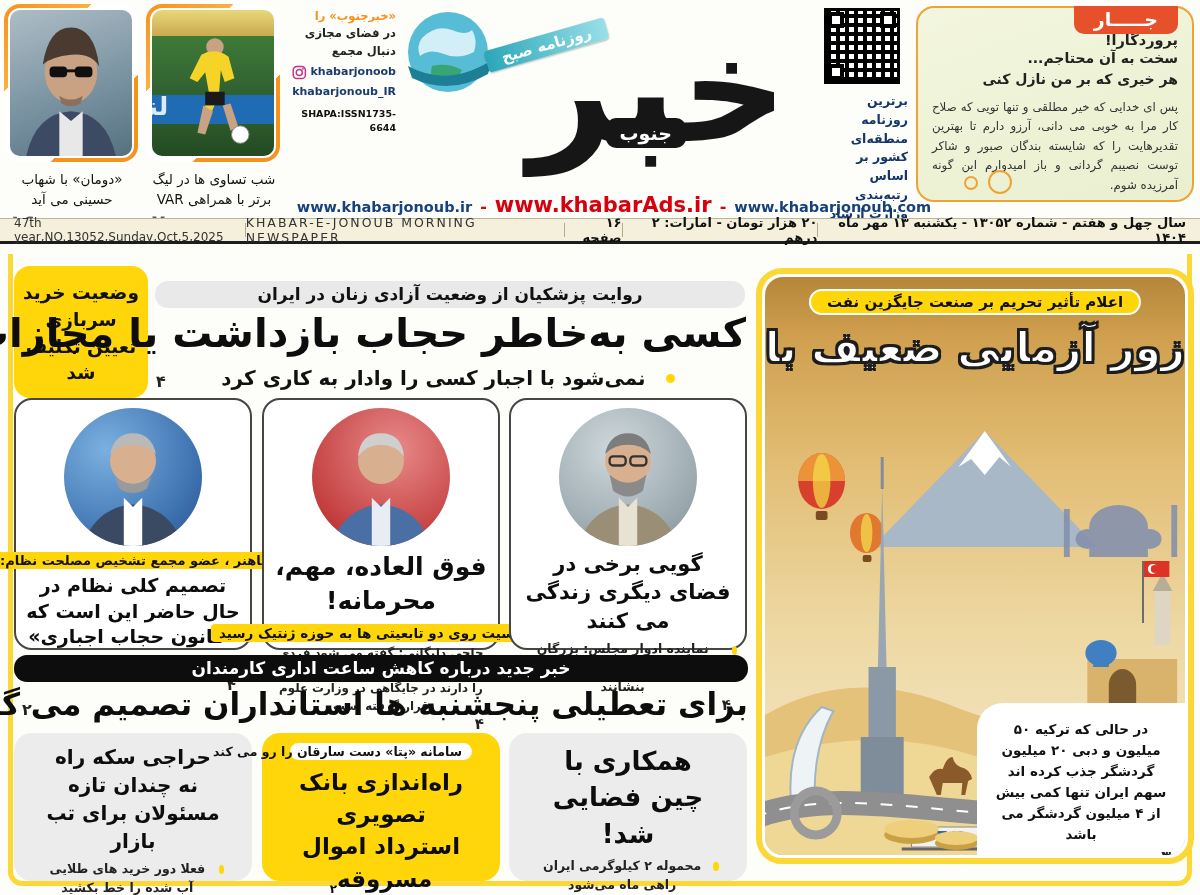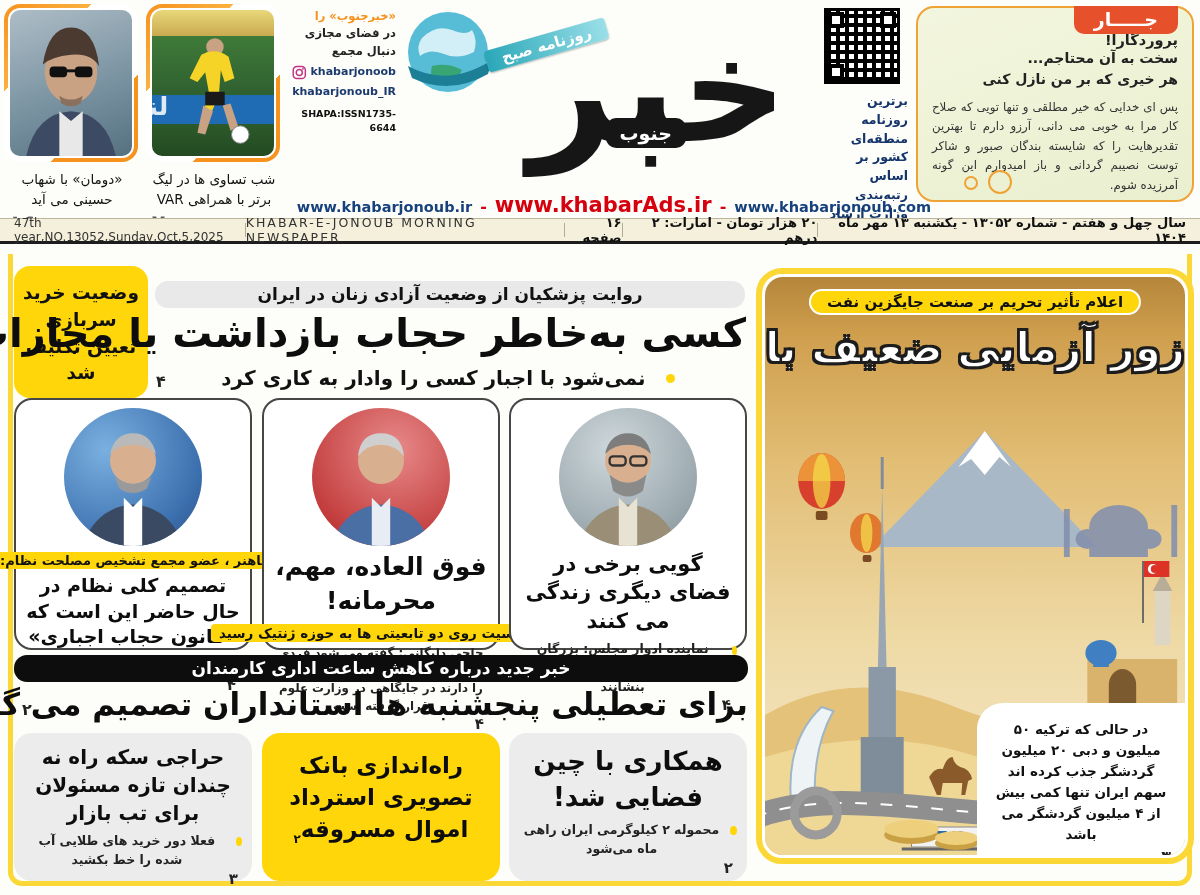--- a/index.html
+++ b/index.html
@@ -84,21 +84,21 @@
   .cbody{font-size:11.8px;font-weight:bold;color:#222;text-align:center;line-height:1.5;margin-top:3px;}
   .cpage{align-self:flex-start;font-size:15px;font-weight:bold;color:#222;margin:auto 6px 0;}
 
   
   .blackbar{left:14px;top:655px;width:734px;height:27px;background:#0d0d0d;border-radius:13px;color:#fff;
             text-align:center;font-size:17px;font-weight:bold;line-height:27px;}
   .bandhl{left:14px;top:686px;width:734px;text-align:center;font-size:31px;font-weight:bold;color:#0d0d0d;white-space:nowrap;}
 
   
   .bbox{top:733px;width:238px;height:148px;border-radius:18px;box-sizing:border-box;
-        display:flex;flex-direction:column;padding:10px 10px 4px;}
+        display:flex;flex-direction:column;padding:10px 28px 4px;}
   .gray{background:#ececec;}
   .ymid{background:#ffd60a;}
   .bhl{font-size:20px;font-weight:bold;color:#0d0d0d;text-align:center;line-height:1.4;}
   .bkick{background:#fff;border-radius:12px;padding:1px 10px;font-size:12.5px;font-weight:bold;color:#111;white-space:nowrap;}
   .bbody{display:flex;gap:6px;align-items:flex-start;font-size:12.5px;font-weight:bold;color:#222;
          text-align:center;line-height:1.5;margin-top:5px;}
   .bpage{align-self:flex-start;font-size:15px;font-weight:bold;color:#222;margin:auto 4px 0;}
   .inpage{font-size:12px;vertical-align:sub;}
 
   
@@ -304,20 +304,21 @@
   <div class="abs bbox gray rtl" style="left:14px;">
     <div class="bhl">حراجی سکه راه نه چندان تازه مسئولان برای تب بازار</div>
     <div class="bbody">
       <span class="dot" style="margin-top:5px;"></span>
       <span>فعلا دور خرید های طلایی آب شده را خط بکشید</span>
     </div>
     <div class="bpage">۳</div>
   </div>
 
   <div class="abs bbox ymid rtl" style="left:262px;">
+    <div class="bkick">سامانه «پتا» دست سارقان را رو می کند</div>
     <div class="bhl" style="font-size:23px;margin-top:6px;">
       <span>راه‌اندازی بانک تصویری استرداد اموال مسروقه</span><span class="inpage">۲</span>
     </div>
   </div>
 
   <div class="abs bbox gray rtl" style="left:509px;">
     <div class="bhl" style="font-size:26px;">همکاری با چین فضایی شد!</div>
     <div class="bbody">
       <span class="dot" style="margin-top:5px;"></span>
       <span>محموله ۲ کیلوگرمی ایران راهی ماه می‌شود</span>

